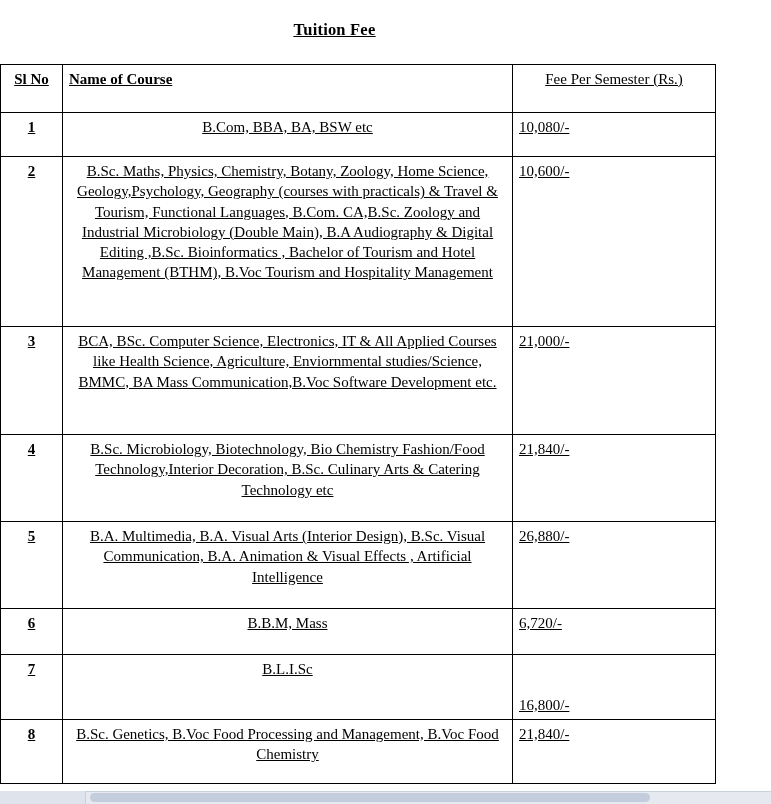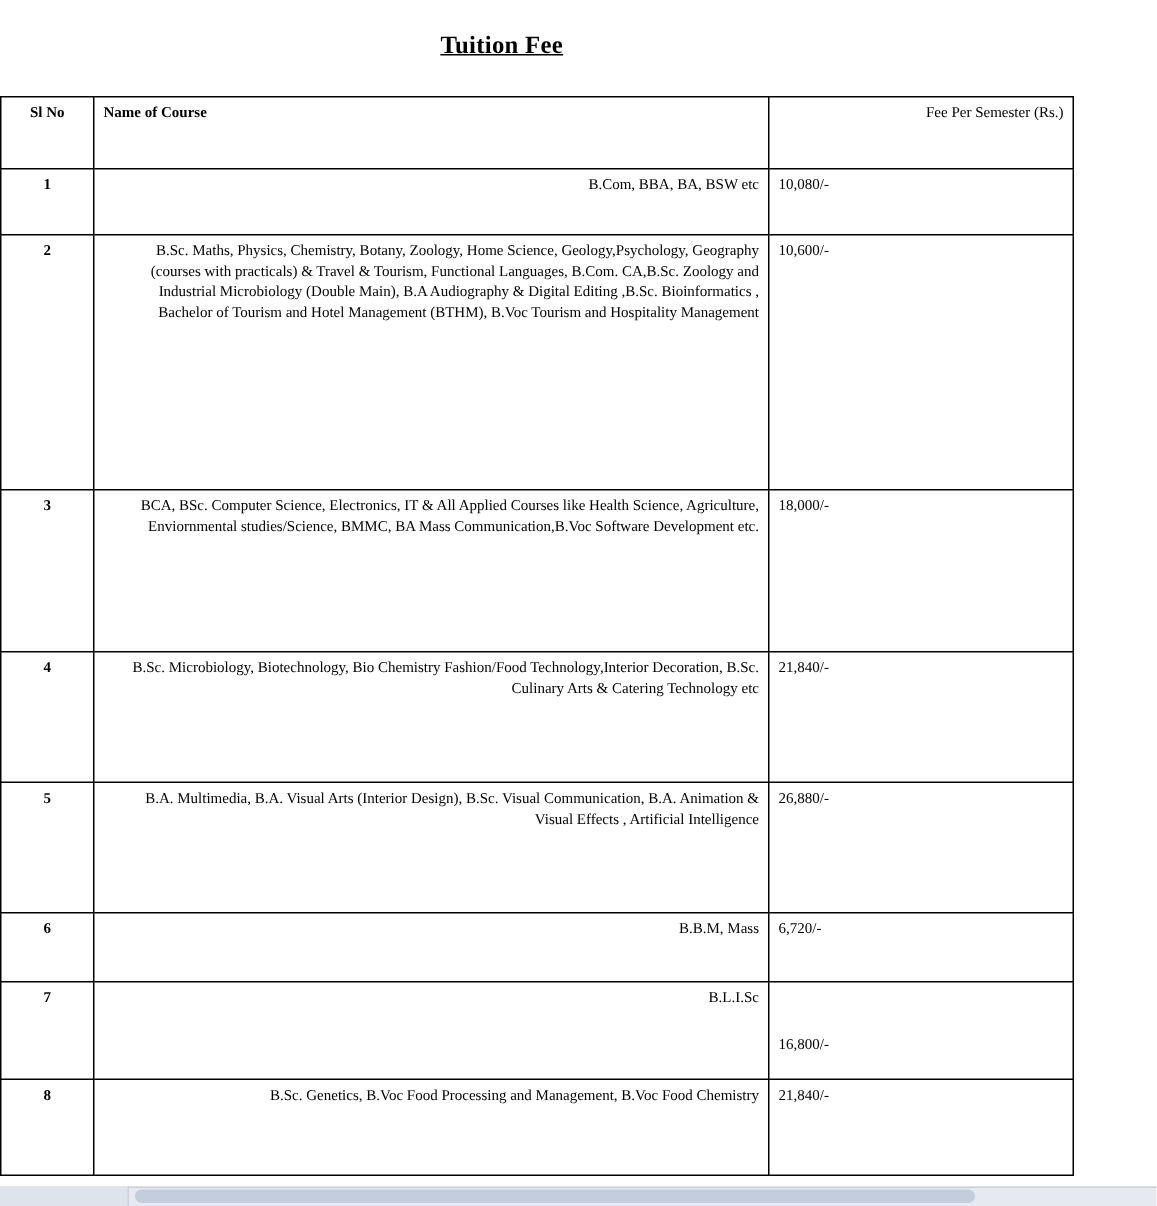--- a/index.html
+++ b/index.html
@@ -9,35 +9,36 @@
     background: #ffffff;
     font-family: "Liberation Serif", serif;
     color: #000000;
     overflow: hidden;
     position: relative;
   }
   .page {
     width: 669px;
     height: 804px;
     position: relative;
+    text-decoration: underline;
   }
   .doc-title {
     text-align: center;
     font-weight: bold;
     font-size: 16.5px;
     text-decoration: underline;
     padding-top: 20px;
     letter-spacing: 0.2px;
   }
   table.fee-table {
     border-collapse: collapse;
     table-layout: fixed;
     width: 715px;
     margin: 24px auto 0 auto;
-    font-size: 10px;
+    font-size: 15px;
     line-height: 1.35;
   }
   table.fee-table col.c-sl   { width: 62px; }
   table.fee-table col.c-name { width: 450px; }
   table.fee-table col.c-fee  { width: 203px; }
   table.fee-table td, table.fee-table th {
     border: 1px solid #000000;
     vertical-align: top;
     padding: 4px 6px;
   }
@@ -46,42 +47,42 @@
     text-align: center;
     padding-top: 8px;
   }
   th.h-name {
     font-weight: bold;
     text-align: left;
     padding-top: 8px;
   }
   th.h-fee {
     font-weight: normal;
-    text-align: right;
+    text-align: center;
     padding-top: 8px;
     padding-right: 8px;
   }
   td.sl-cell {
     text-align: center;
     font-weight: bold;
     padding-top: 8px;
   }
   td.course-cell {
-    text-align: right;
+    text-align: center;
     padding-top: 8px;
     padding-right: 10px;
   }
   td.fee-cell {
     text-align: left;
     padding-top: 8px;
     padding-right: 8px;
   }
   td.fee-cell.fee-low {
     vertical-align: bottom;
-    padding-bottom: 16px;
+    padding-bottom: 4px;
   }
   tr.r-head { height: 48px; }
   tr.r0 { height: 44px; }
   tr.r1 { height: 170px; }
   tr.r2 { height: 108px; }
   tr.r3 { height: 87px; }
   tr.r4 { height: 87px; }
   tr.r5 { height: 46px; }
   tr.r6 { height: 65px; }
   tr.r7 { height: 64px; }
@@ -140,21 +141,21 @@
         <td class="fee-cell">10,080/-</td>
       </tr>
       <tr class="r1">
         <td class="sl-cell">2</td>
         <td class="course-cell">B.Sc. Maths, Physics, Chemistry, Botany, Zoology, Home Science, Geology,Psychology, Geography (courses with practicals) &amp; Travel &amp; Tourism, Functional Languages, B.Com. CA,B.Sc. Zoology and Industrial Microbiology (Double Main), B.A Audiography &amp; Digital Editing ,B.Sc. Bioinformatics , Bachelor of Tourism and Hotel Management (BTHM), B.Voc Tourism and Hospitality Management</td>
         <td class="fee-cell">10,600/-</td>
       </tr>
       <tr class="r2">
         <td class="sl-cell">3</td>
         <td class="course-cell">BCA, BSc. Computer Science, Electronics, IT &amp; All Applied Courses like Health Science, Agriculture, Enviornmental studies/Science, BMMC, BA Mass Communication,B.Voc Software Development etc.</td>
-        <td class="fee-cell">18,000/-</td>
+        <td class="fee-cell">21,000/-</td>
       </tr>
       <tr class="r3">
         <td class="sl-cell">4</td>
         <td class="course-cell">B.Sc. Microbiology, Biotechnology, Bio Chemistry Fashion/Food Technology,Interior Decoration, B.Sc. Culinary Arts &amp; Catering Technology etc</td>
         <td class="fee-cell">21,840/-</td>
       </tr>
       <tr class="r4">
         <td class="sl-cell">5</td>
         <td class="course-cell">B.A. Multimedia, B.A. Visual Arts (Interior Design), B.Sc. Visual Communication, B.A. Animation &amp; Visual Effects , Artificial Intelligence</td>
         <td class="fee-cell">26,880/-</td>

